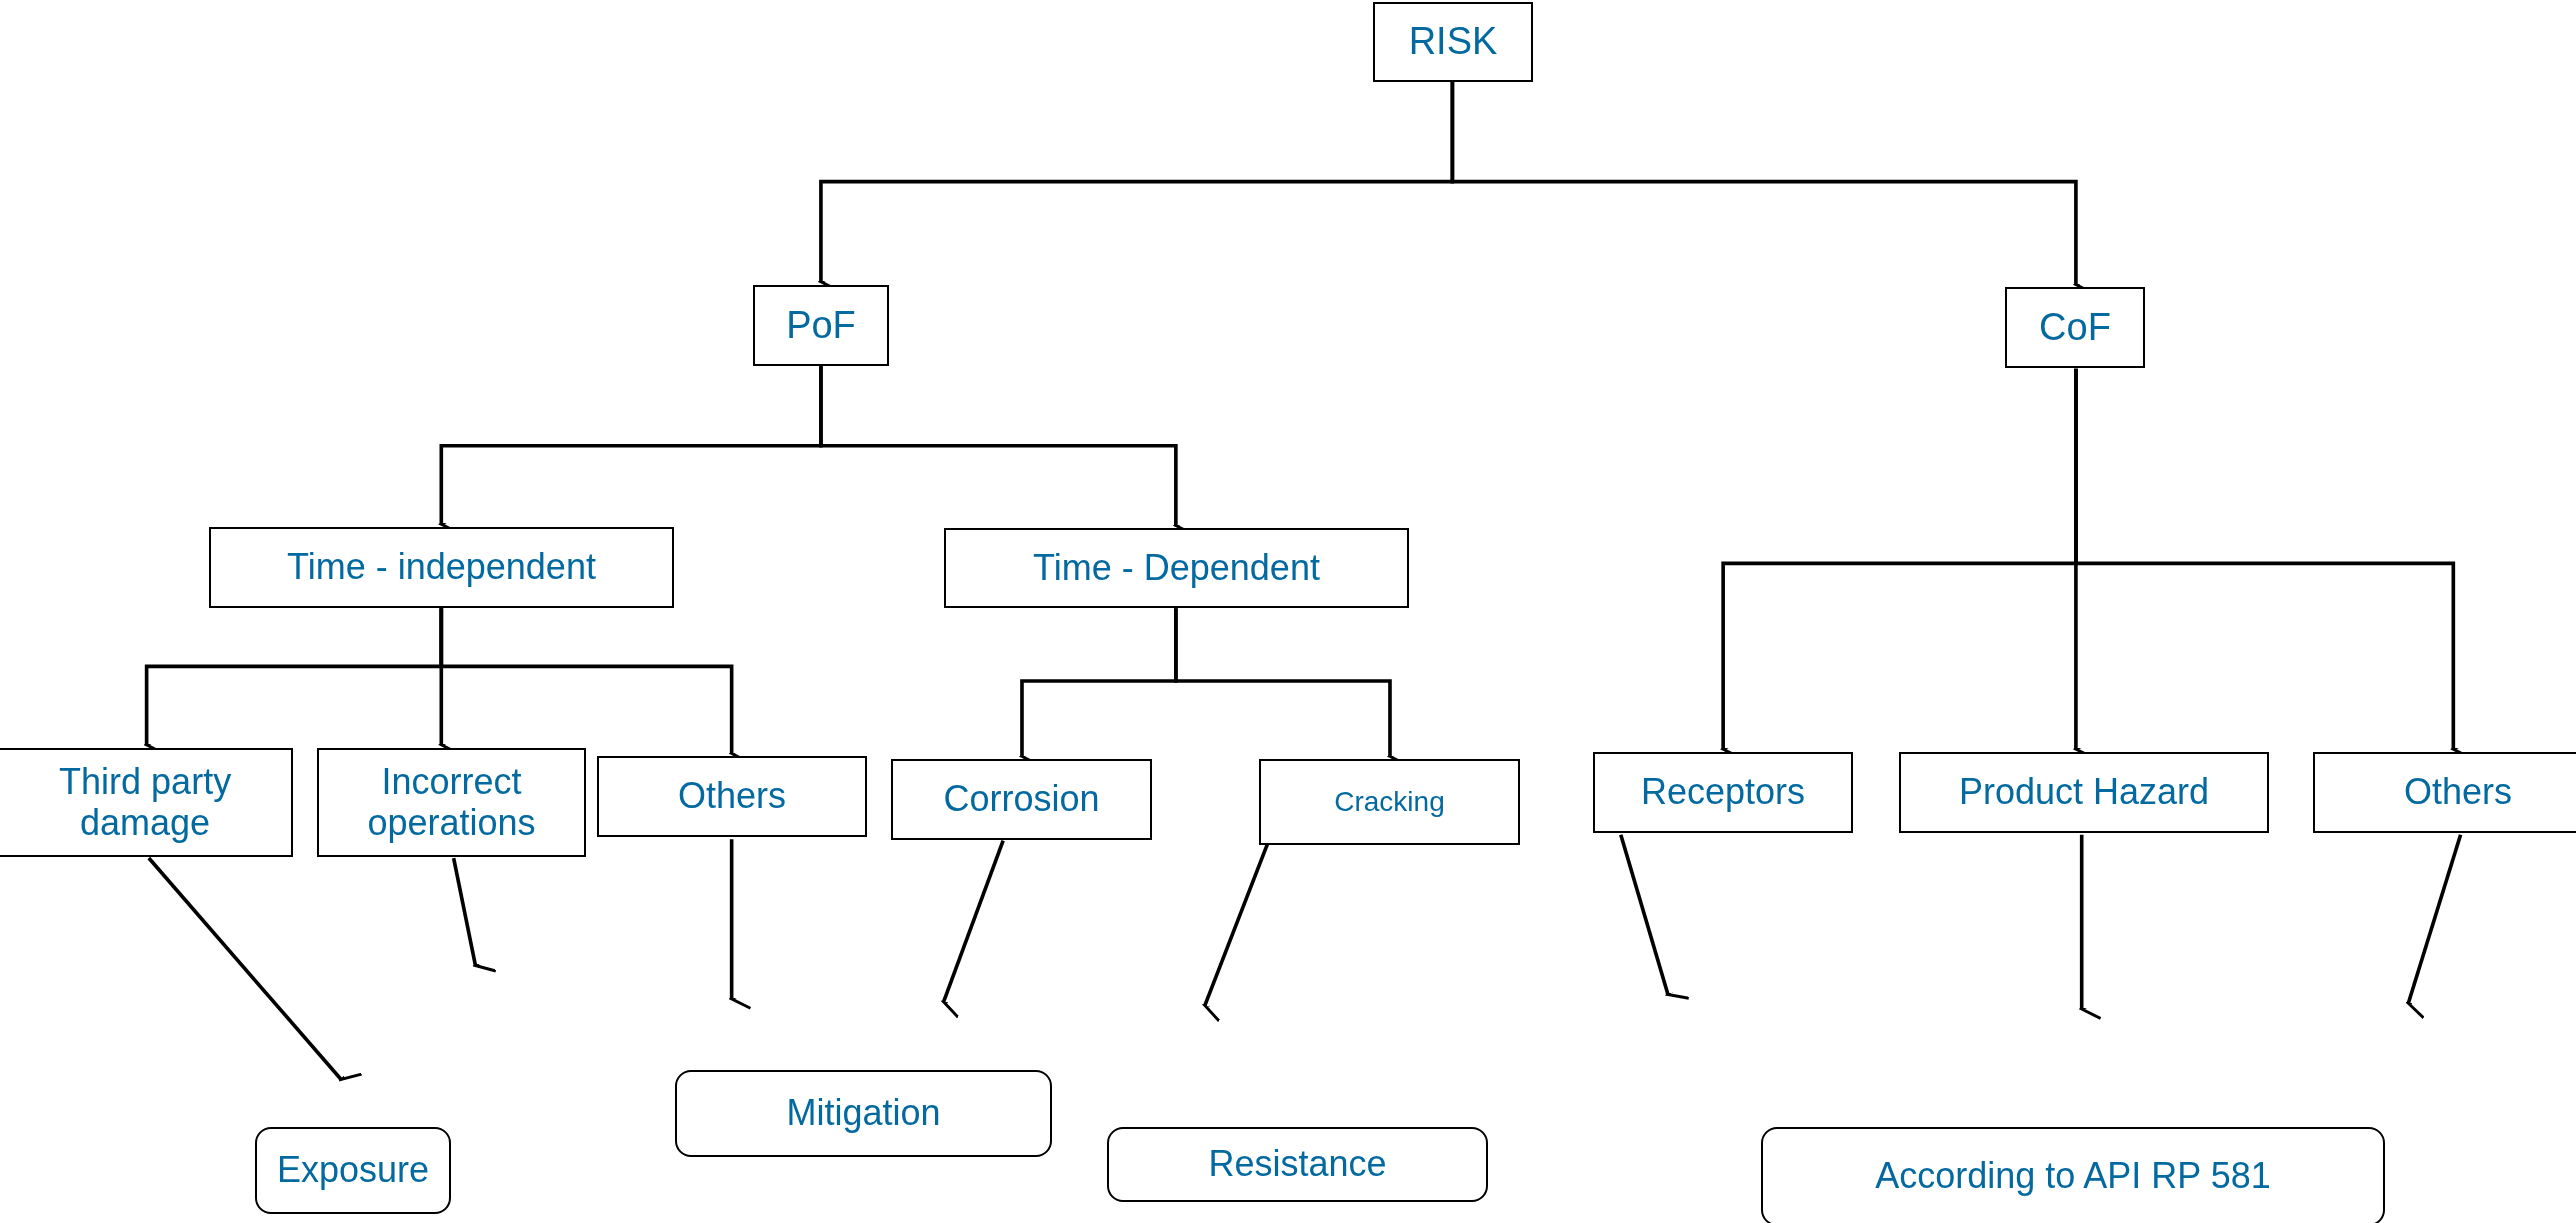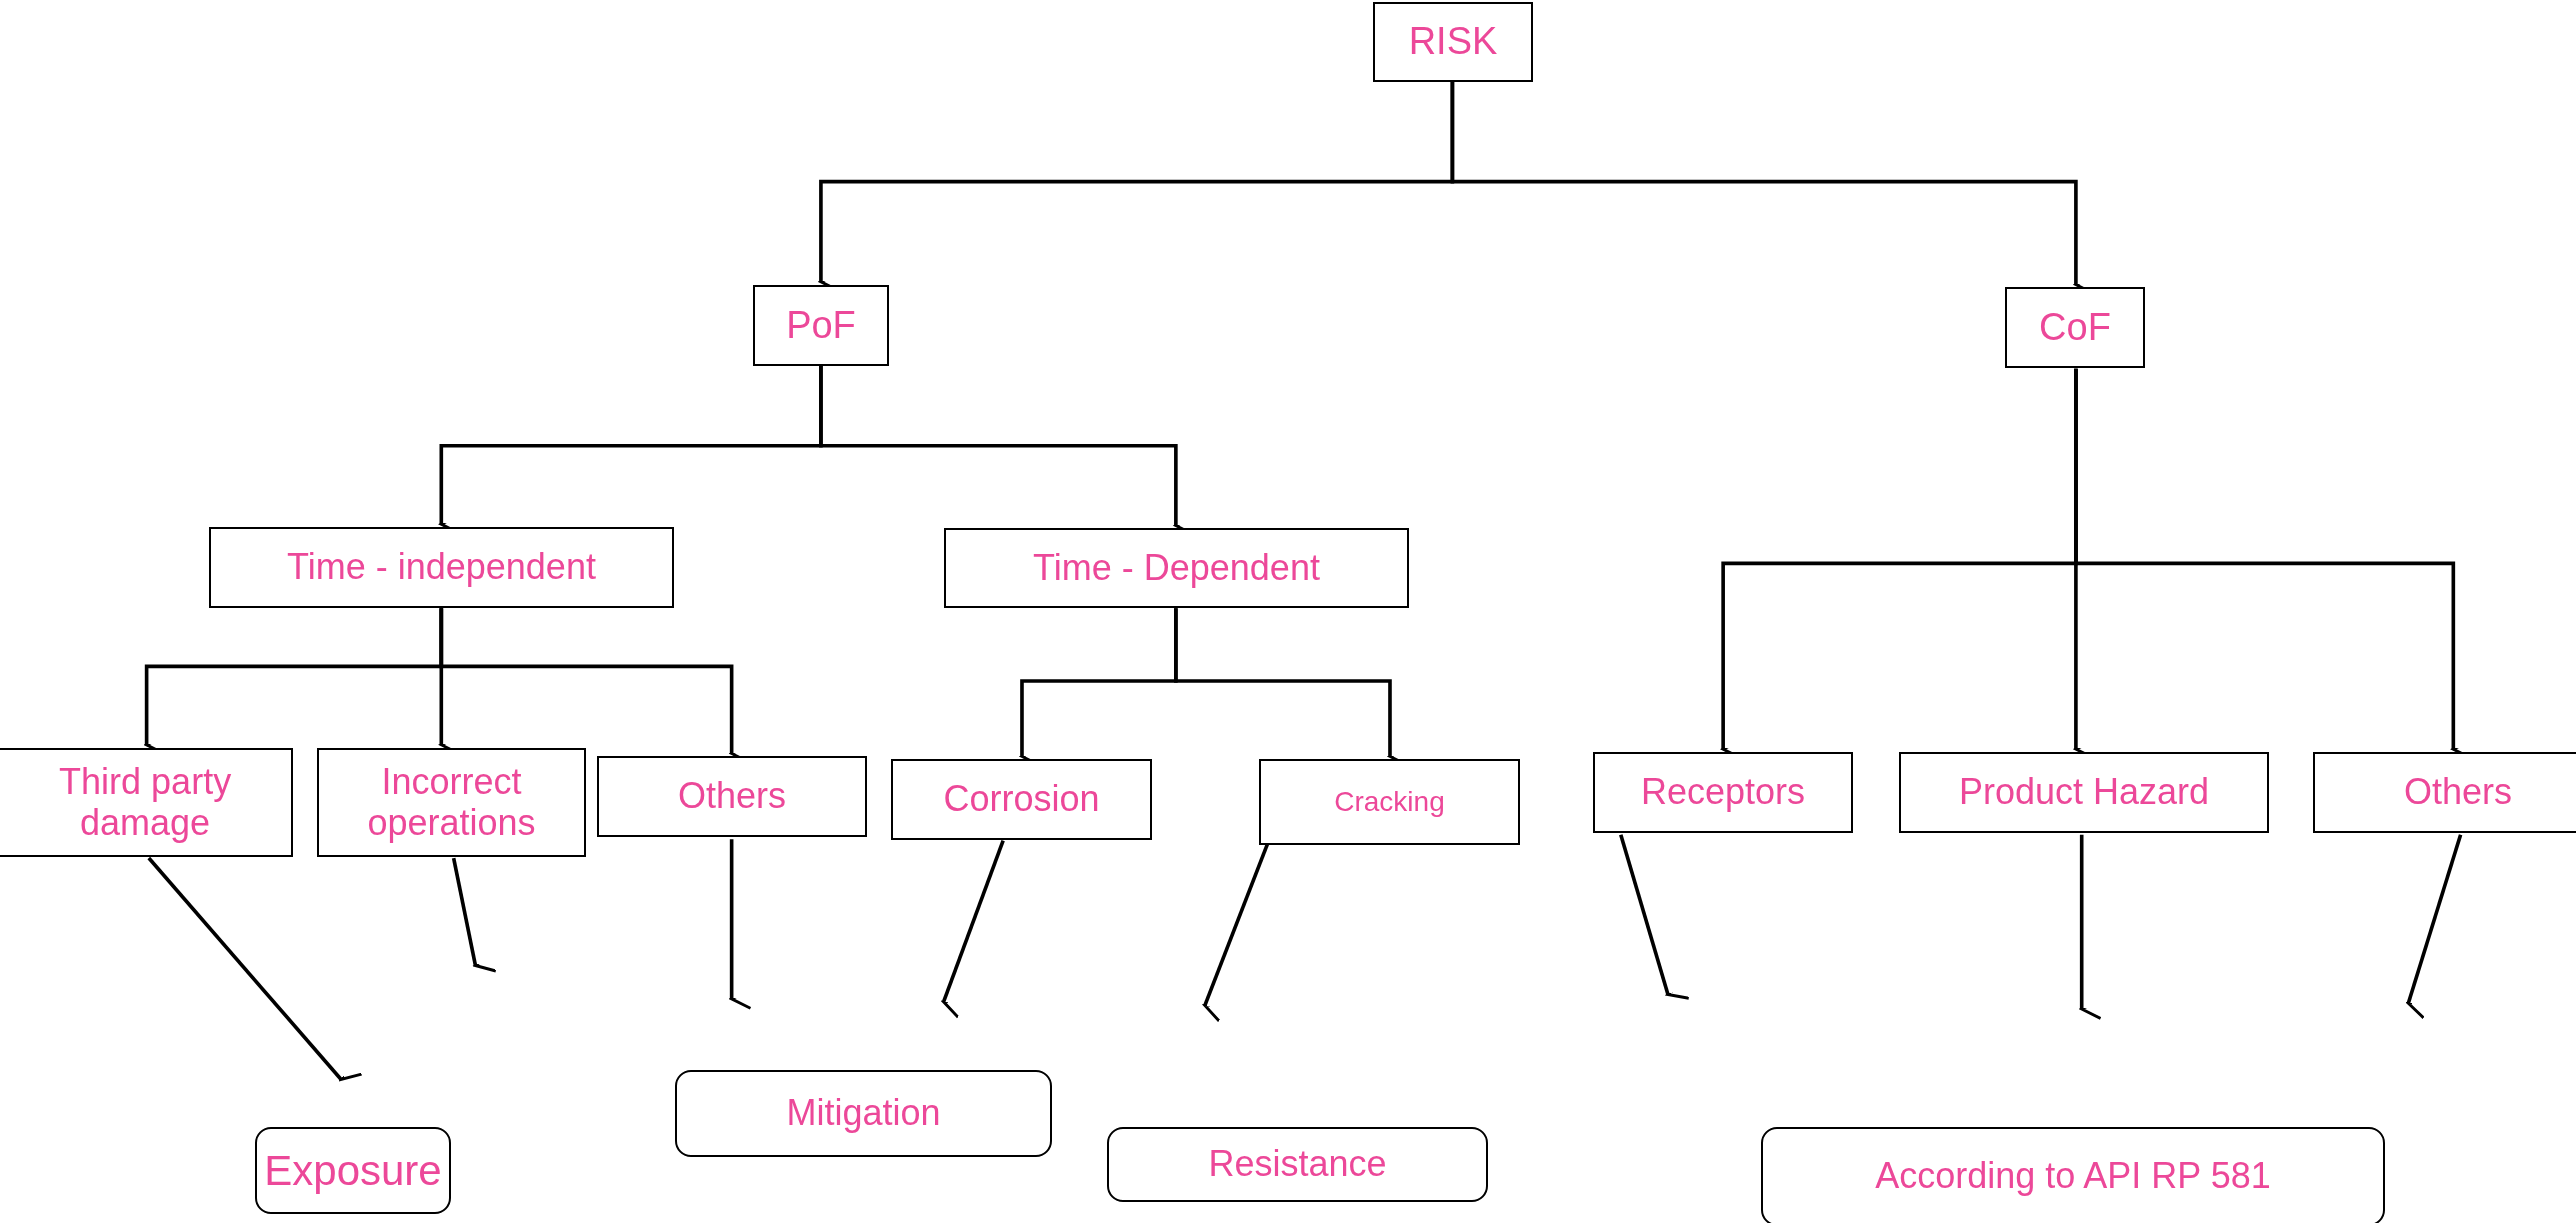--- a/index.html
+++ b/index.html
@@ -28,21 +28,21 @@
   }
   .node {
     position: absolute;
     box-sizing: border-box;
     background: #ffffff;
     border: 2.2px solid #000000;
     display: flex;
     align-items: center;
     justify-content: center;
     text-align: center;
-    color: #ec4899;
+    color: #0369a1;
     line-height: 1.12;
     z-index: 2;
     white-space: pre-line;
     padding: 0 4.4px;
   }
   .node.rounded {
     border-radius: 16px;
   }
 </style>
 </head>
@@ -97,20 +97,20 @@
       <div class="node" style="left: -2.9px; top: 748px; width: 296px; height: 109px; font-size: 36px; border-color: rgb(0, 0, 0); background: rgb(255, 255, 255);">Third party
 damage</div>
       <div class="node" style="left: 317px; top: 748px; width: 269px; height: 109px; font-size: 36px; border-color: rgb(0, 0, 0); background: rgb(255, 255, 255);">Incorrect
 operations</div>
       <div class="node" style="left: 597px; top: 756px; width: 270px; height: 81px; font-size: 36px; border-color: rgb(0, 0, 0); background: rgb(255, 255, 255);">Others</div>
       <div class="node" style="left: 891px; top: 759px; width: 261px; height: 81px; font-size: 36px; border-color: rgb(0, 0, 0); background: rgb(255, 255, 255);">Corrosion</div>
       <div class="node" style="left: 1259px; top: 759px; width: 261px; height: 86px; font-size: 28px; border-color: rgb(0, 0, 0); background: rgb(255, 255, 255);">Cracking</div>
       <div class="node" style="left: 1593px; top: 752px; width: 260px; height: 81px; font-size: 36px; border-color: rgb(0, 0, 0); background: rgb(255, 255, 255);">Receptors</div>
       <div class="node" style="left: 1899px; top: 752px; width: 370px; height: 81px; font-size: 36px; border-color: rgb(0, 0, 0); background: rgb(255, 255, 255);">Product Hazard</div>
       <div class="node" style="left: 2313px; top: 752px; width: 290px; height: 81px; font-size: 36px; border-color: rgb(0, 0, 0); background: rgb(255, 255, 255);">Others</div>
-      <div class="node rounded" style="left: 255px; top: 1127px; width: 196px; height: 87px; font-size: 42px; border-color: rgb(0, 0, 0); background: rgb(255, 255, 255);">Exposure</div>
+      <div class="node rounded" style="left: 255px; top: 1127px; width: 196px; height: 87px; font-size: 36px; border-color: rgb(0, 0, 0); background: rgb(255, 255, 255);">Exposure</div>
       <div class="node rounded" style="left: 675px; top: 1070px; width: 377px; height: 87px; font-size: 36px; border-color: rgb(0, 0, 0); background: rgb(255, 255, 255);">Mitigation</div>
       <div class="node rounded" style="left: 1107px; top: 1127px; width: 381px; height: 75px; font-size: 36px; border-color: rgb(0, 0, 0); background: rgb(255, 255, 255);">Resistance</div>
       <div class="node rounded" style="left: 1761px; top: 1127px; width: 624px; height: 99px; font-size: 36px; border-color: rgb(0, 0, 0); background: rgb(255, 255, 255);">According to API RP 581</div>
     </div>
 
 </div>
 
 
 </body></html>

